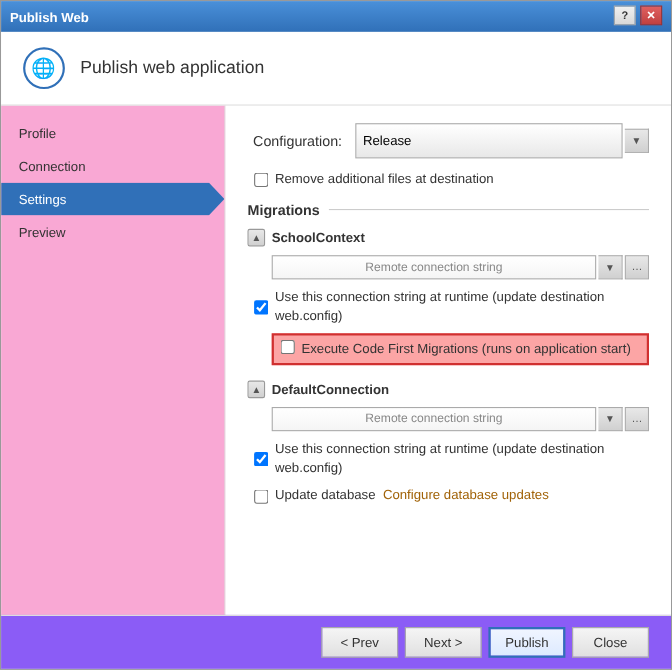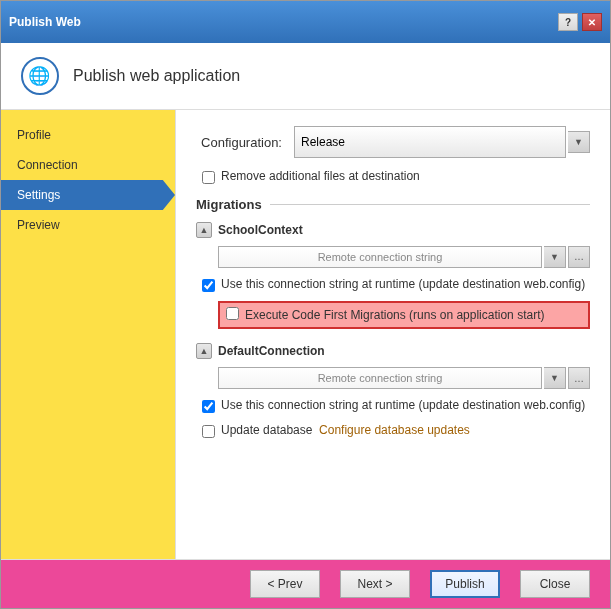--- a/index.html
+++ b/index.html
@@ -13,25 +13,25 @@
       display: flex;
       flex-direction: column;
       box-shadow: 2px 2px 8px rgba(0,0,0,0.3);
     }
 
     .title-bar {
       background: linear-gradient(to bottom, #4a90d9, #3070b8);
       color: white;
       padding: 6px 8px;
       display: flex;
-      align-items: center;
+      align-items: flex-end;
       justify-content: space-between;
       font-size: 12px;
       font-weight: 600;
-      height: 42px;
+      height: 28px;
     }
 
     .title-bar-left {
       display: flex;
       align-items: center;
       gap: 6px;
     }
 
     .title-bar-controls {
       display: flex;
@@ -84,22 +84,22 @@
       color: #333;
     }
 
     .content {
       display: flex;
       flex: 1;
       overflow: hidden;
     }
 
     .sidebar {
-      width: 175px;
-      background: #fde047;
+      width: 204px;
+      background: #f9a8d4;
       border-right: 1px solid #ddd;
       padding: 10px 0;
     }
 
     .sidebar-item {
       padding: 8px 16px;
       cursor: pointer;
       color: #333;
       font-size: 12px;
     }
@@ -285,26 +285,26 @@
       padding: 4px 6px;
       background: #fca5a5;
     }
 
     .link {
       color: #a16207;
       cursor: pointer;
     }
 
     .footer {
-      background: #ec4899;
+      background: #8b5cf6;
       border-top: 1px solid #ddd;
       padding: 10px 20px;
       display: flex;
       justify-content: flex-end;
-      gap: 20px;
+      gap: 6px;
     }
 
     .footer-btn {
       min-width: 70px;
       height: 28px;
       padding: 0 12px;
       border: 1px solid #aaa;
       background: linear-gradient(to bottom, #f5f5f5, #e0e0e0);
       cursor: pointer;
       font-size: 12px;

